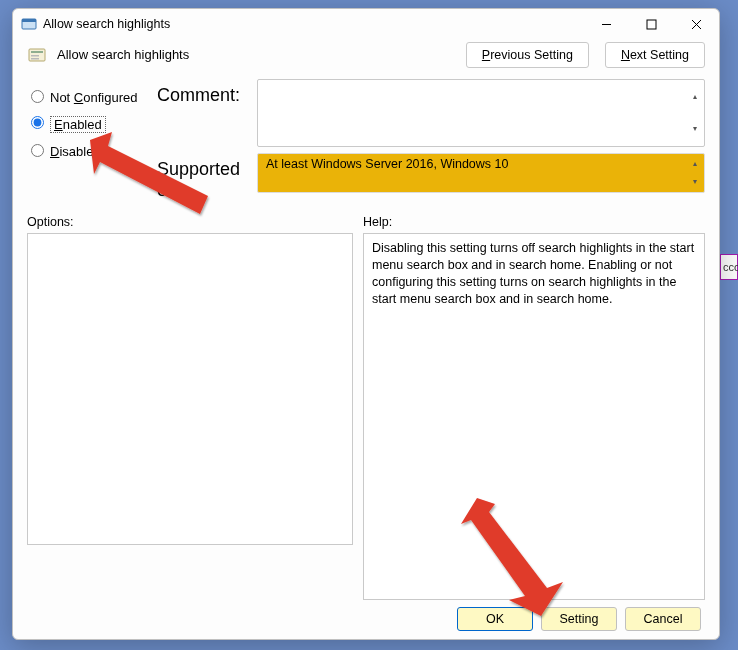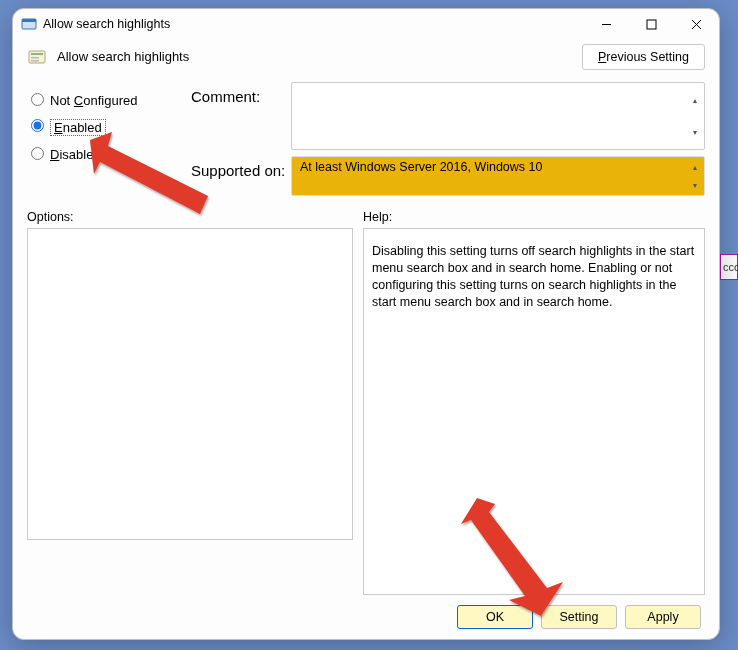--- a/index.html
+++ b/index.html
@@ -12,21 +12,21 @@
     position: relative;
   }
   .window {
     position: absolute;
     left: 12px;
     top: 8px;
     width: 708px;
     height: 632px;
     background: #fdfdfd;
     border: 1px solid #c0c0c0;
-    border-radius: 12px;
+    border-radius: 6px;
     box-shadow: 0 6px 30px rgba(0,0,0,0.25);
     display: flex;
     flex-direction: column;
   }
   
   .titlebar {
     height: 32px;
     display: flex;
     align-items: center;
     justify-content: space-between;
@@ -81,24 +81,23 @@
     padding: 5px 0 6px 0;
     color: #000;
   }
   .radio-row input { margin: 0 6px 0 4px; accent-color:#1a73e8;}
   .radio-row.selected label {
     border: 1px dotted #666;
     padding: 0 3px;
   }
   .labels-col {
     width: 100px;
-    font-size: 15px;
+    font-size: 18px;
     color:#000;
     padding-top: 10px;
-    margin-left: 34px;
   }
   .labels-col .row1{ height:74px; }
   .fields-col {
     flex: 1;
     display: flex;
     flex-direction: column;
     padding-top:4px;
   }
   .comment-box {
     height: 68px;
@@ -130,21 +129,21 @@
   .oh-labels .o{ width: 336px;}
   .oh-area{
     flex:1; display:flex; gap:10px; padding:0 14px;
   }
   .options-box{
     width: 326px; border:1px solid #c9c9c9; background:#fff;
     height: 312px;
   }
   .help-box{
     flex:1; border:1px solid #c9c9c9; background:#fff;
-    font-size:12.5px; padding:14px 8px; color:#000;
+    font-size:12.5px; padding:6px 8px; color:#000;
     height: 367px; line-height:1.35;
   }
   
   .footer{
     height: 54px;
     display:flex; align-items:center; justify-content:flex-end;
     padding: 0 18px; gap:8px;
   }
   .footer button{
     width: 76px; height: 24px;
@@ -203,20 +202,21 @@
     <span class="policy-icon">
       <svg viewBox="0 0 20 20">
           <rect x="2" y="4" width="16" height="12" rx="1" fill="#f5f0d8" stroke="#b5a970"></rect>
           <rect x="4" y="6" width="12" height="2" fill="#8fae8f"></rect>
           <rect x="4" y="10" width="8" height="1.5" fill="#b9b9b9"></rect>
           <rect x="4" y="13" width="8" height="1.5" fill="#b9b9b9"></rect>
         </svg>
     </span>
     <span class="policy-title">Allow search highlights</span>
     <button class="nav-btn"><span class="u">P</span><span>revious Setting</span></button>
+    <button class="nav-btn"><span class="u">N</span><span>ext Setting</span></button>
   </div>
 
   <div class="config-area">
     <div class="radios">
       <div class="radio-row">
         <input type="radio" name="state" style="">
         <label>Not <span class="u">C</span>onfigured</label>
       </div>
       <div class="radio-row selected">
         <input type="radio" name="state" checked="" style="">
@@ -256,21 +256,21 @@
   <div class="oh-area">
     <div class="options-box"></div>
     <div class="help-box">
       <span>Disabling this setting turns off search highlights in the start menu search box and in search home. Enabling or not configuring this setting turns on search highlights in the start menu search box and in search home.</span>
     </div>
   </div>
 
   <div class="footer">
     <button class="primary">OK</button>
     <button>Setting</button>
-    <button>Apply</button>
+    <button>Cancel</button>
   </div>
 </div>
 
 <svg class="arrow" style="left:78px; top:128px;" width="140" height="90" viewBox="0 0 140 90">
   <defs>
       <filter id="s1">
         <feDropShadow dx="1" dy="2" stdDeviation="1" flood-opacity="0.35"></feDropShadow>
       </filter>
     </defs>
   <g filter="url(#s1)">

